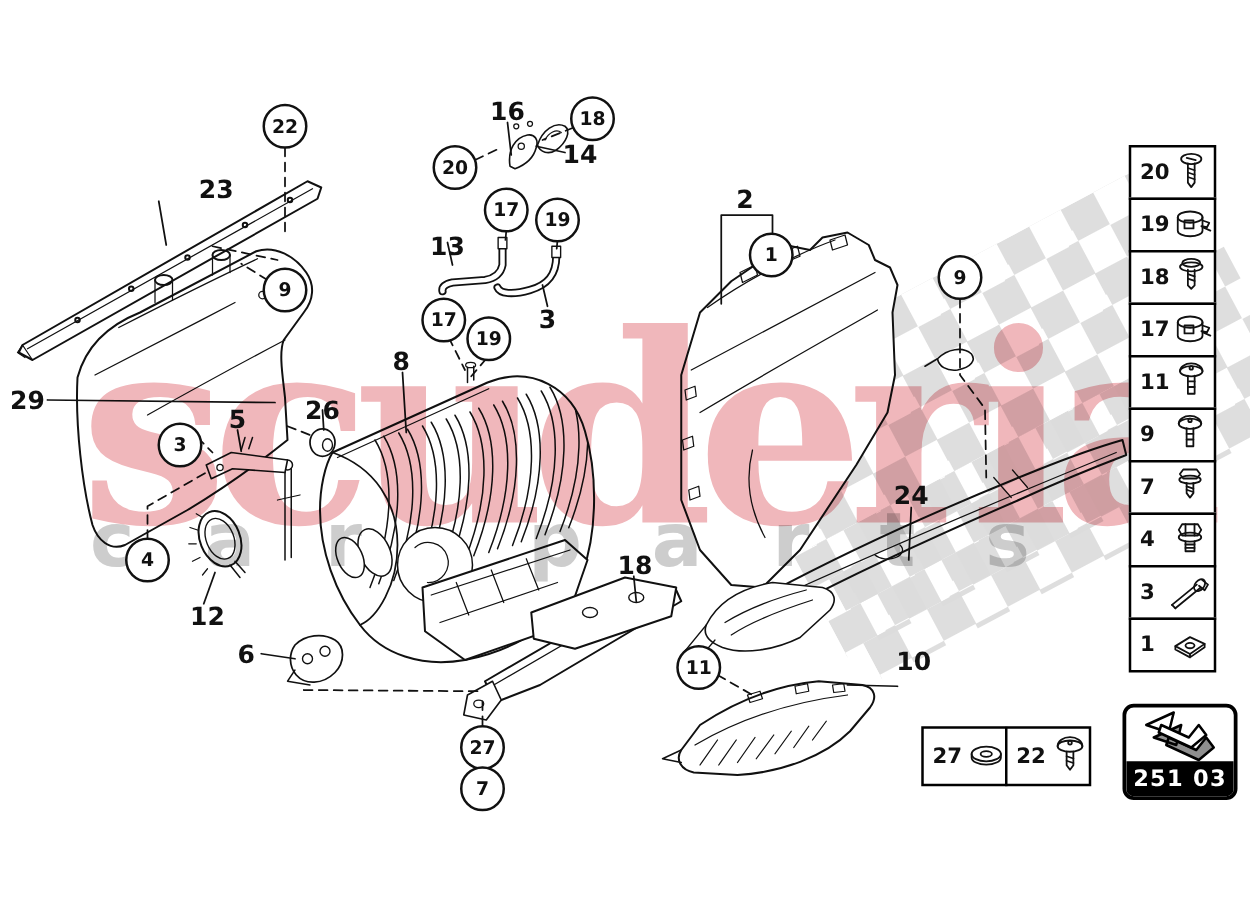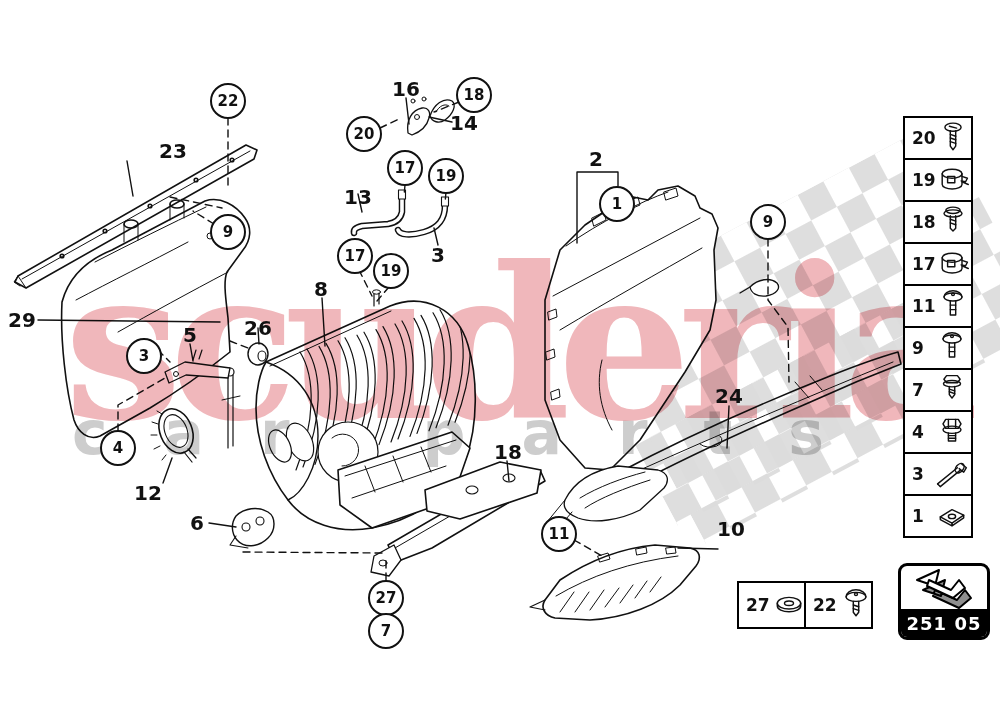--- a/index.html
+++ b/index.html
@@ -285,21 +285,21 @@
       <div class="co circle" style="left: 386px; top: 631px;">7</div>
       <div class="co plain" style="left: 127px; top: 151px; margin-left: 46px;">23</div>
       <div class="co plain" style="left: 22px; top: 320px;">29</div>
       <div class="co plain" style="left: 406px; top: 89px;">16</div>
       <div class="co plain" style="left: 464px; top: 123px; text-align: center;">14</div>
       <div class="co plain" style="left: 358px; top: 185px; margin-top: 12px;">13</div>
       <div class="co plain" style="left: 438px; top: 255px;">3</div>
       <div class="co plain" style="left: 321px; top: 289px;">8</div>
       <div class="co plain" style="left: 258px; top: 328px;">26</div>
       <div class="co plain" style="left: 190px; top: 335px;">5</div>
-      <div class="co plain" style="left: 148px; top: 493px;">12</div>
+      <div class="co plain" style="left: 166px; top: 493px;">12</div>
       <div class="co plain" style="left: 197px; top: 523px;">6</div>
       <div class="co plain" style="left: 596px; top: 159px;">2</div>
       <div class="co plain" style="left: 729px; top: 396px;">24</div>
       <div class="co plain" style="left: 508px; top: 452px;">18</div>
       <div class="co plain" style="left: 731px; top: 529px;">10</div>
     </div>
 
   <div id="legend">
       <div class="lrow">
         <span class="lnum">20</span>
@@ -465,16 +465,16 @@
     </div>
 
   <div id="navbox">
     <svg id="navarrow" width="86" height="46" viewBox="0 0 86 46">
       <g stroke="#000" stroke-width="2" stroke-linejoin="round">
         <path d="M15,17 L37,7 L33,23 Z M27,17 L49,27 L57,17 L63,25 L51,35 L25,23 Z" fill="#8f8f8f" transform="translate(3,5)"></path>
         <path d="M12,12 L34,2 L30,18 Z" fill="#fff"></path>
         <path d="M24,12 L46,22 L54,12 L60,20 L48,30 L22,18 Z" fill="#fff"></path>
       </g>
     </svg>
-    <div id="navband">251 05</div>
+    <div id="navband">251 03</div>
   </div>
 
 </div>
 
 </body></html>

